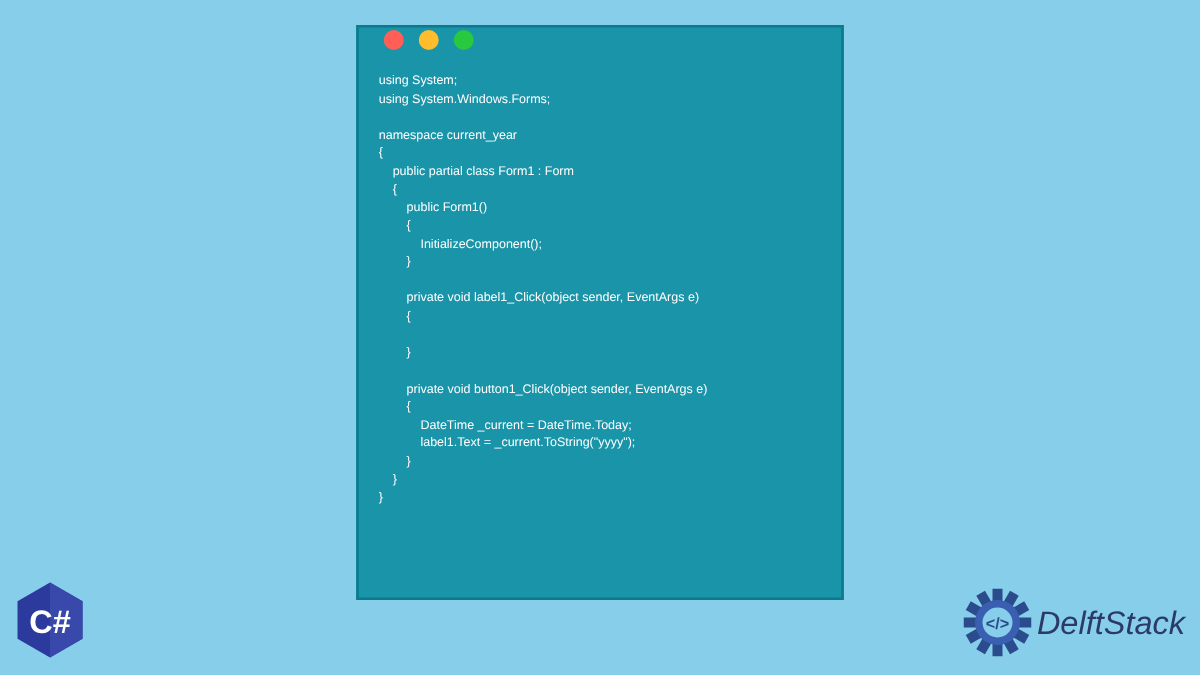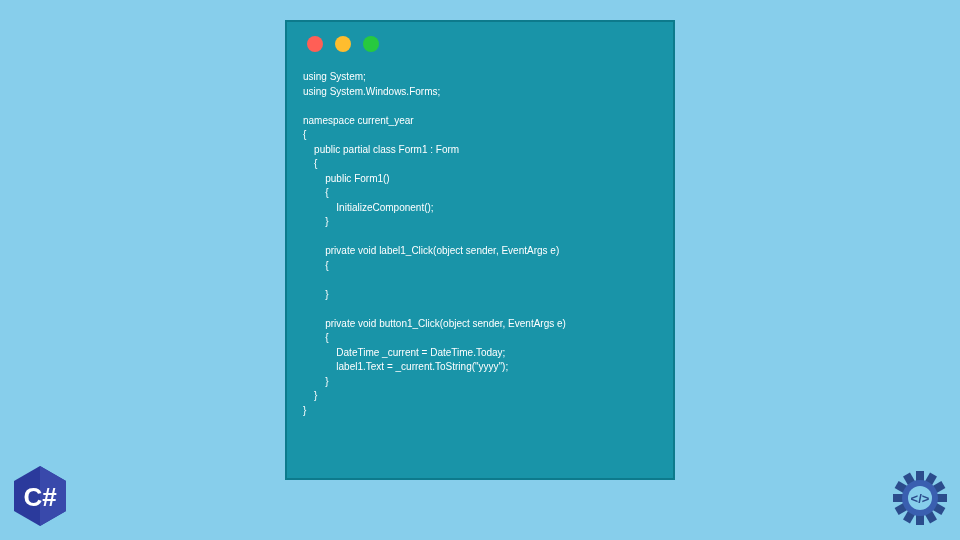--- a/index.html
+++ b/index.html
@@ -12,21 +12,21 @@
       overflow: hidden;
     }
     .code-window {
       position: absolute;
       left: 285px;
       top: 20px;
       width: 390px;
       height: 460px;
       background: #1994a8;
       border: 2px solid #0d7a8c;
-      padding: 14px 16px;
+      padding: 2px 16px;
     }
     .window-controls {
       display: flex;
       gap: 12px;
       margin-bottom: 18px;
       margin-left: 4px;
     }
     .control-dot {
       width: 16px;
       height: 16px;
@@ -128,13 +128,14 @@
           <rect x="-4" y="-27" width="8" height="10" transform="rotate(270)"></rect>
           <rect x="-4" y="-27" width="8" height="10" transform="rotate(300)"></rect>
           <rect x="-4" y="-27" width="8" height="10" transform="rotate(330)"></rect>
         </g>
         <circle r="18" fill="#3a5fb0"></circle>
         <circle r="12" fill="#87ceeb"></circle>
         <text x="0" y="5" font-size="13" fill="#2b4c8c" text-anchor="middle" font-weight="bold">&lt;/&gt;</text>
       </g>
     </svg>
   </span>
+  <span class="delftstack-text">DelftStack</span>
 </div>
 
 </body></html>

